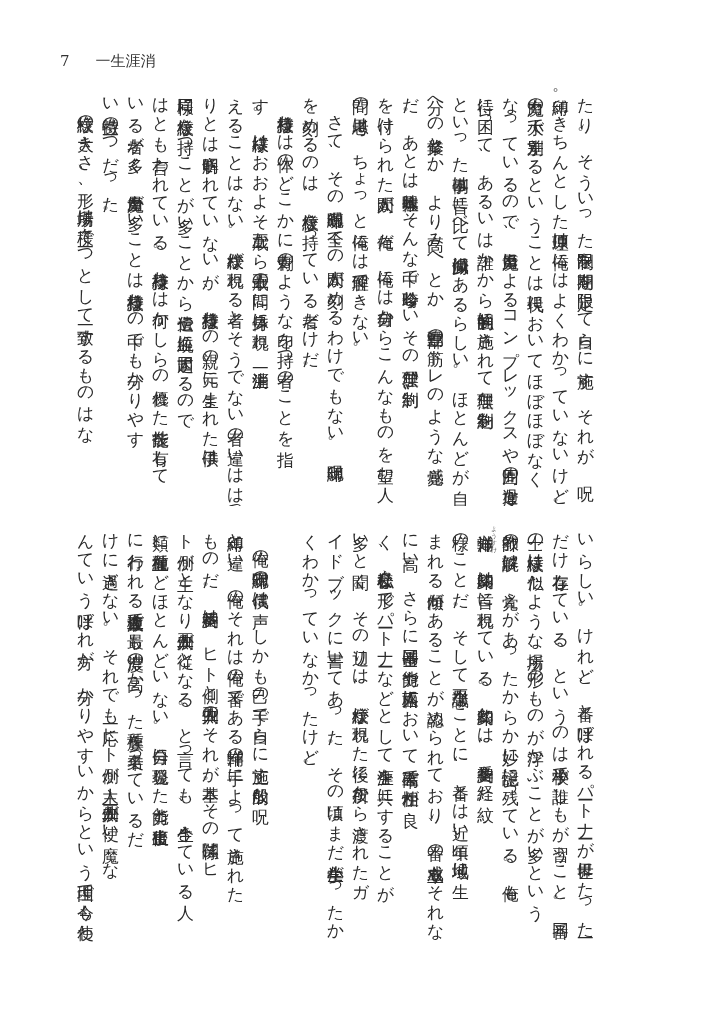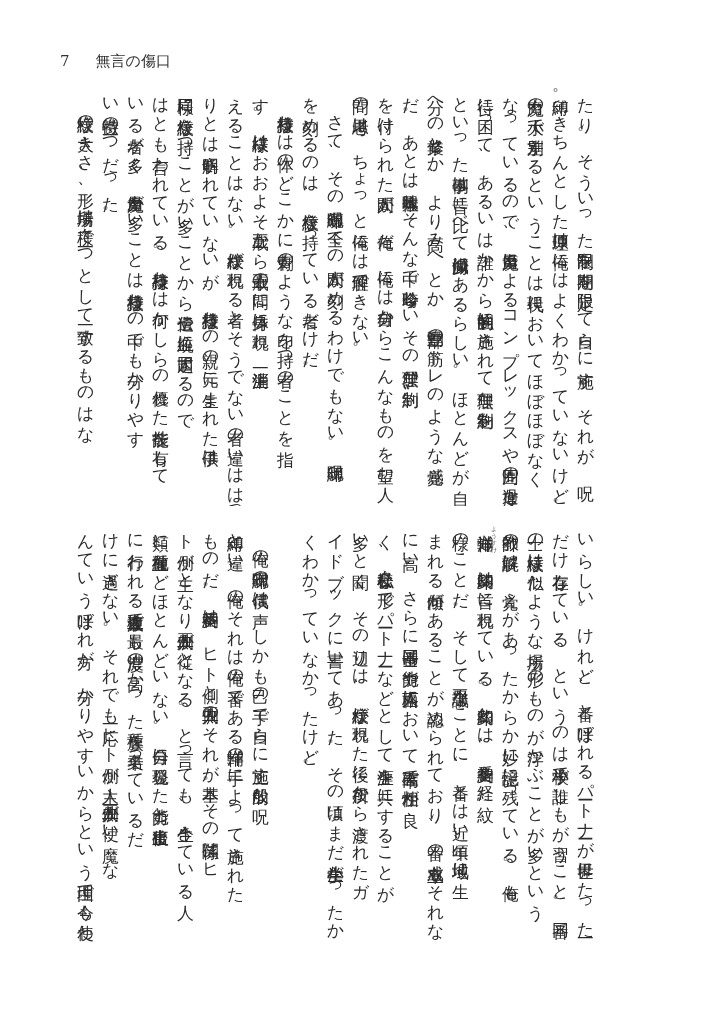--- a/index.html
+++ b/index.html
@@ -45,21 +45,21 @@
     line-height: 6px;
     letter-spacing: 0;
     color: #555;
   }
 </style>
 </head>
 <body>
 
 <div class="header">
   <span>7</span>
-  <span>無言の傷口</span>
+  <span>一生涯消</span>
 </div>
 
 <div class="block top">
   <div class="col">たり。そういった制限を期間を限定して自らに施す。それが、呪</div>
   <div class="col">縛印。きちんとした原理は俺にはよくわかっていないけど。</div>
   <div class="col">魔力の大小で差別するということは現代においてほぼほぼなく</div>
   <div class="col">なっているので、魔力量によるコンプレックスや周囲の過度な期</div>
   <div class="col">待に困って、あるいは誰かから強制的に施されて無理な制約を、</div>
   <div class="col">といった事例は昔に比べて減少傾向にあるらしい。ほとんどが自</div>
   <div class="col">分への修業とか、より高みへとか、運動部の筋トレのような感覚</div>

